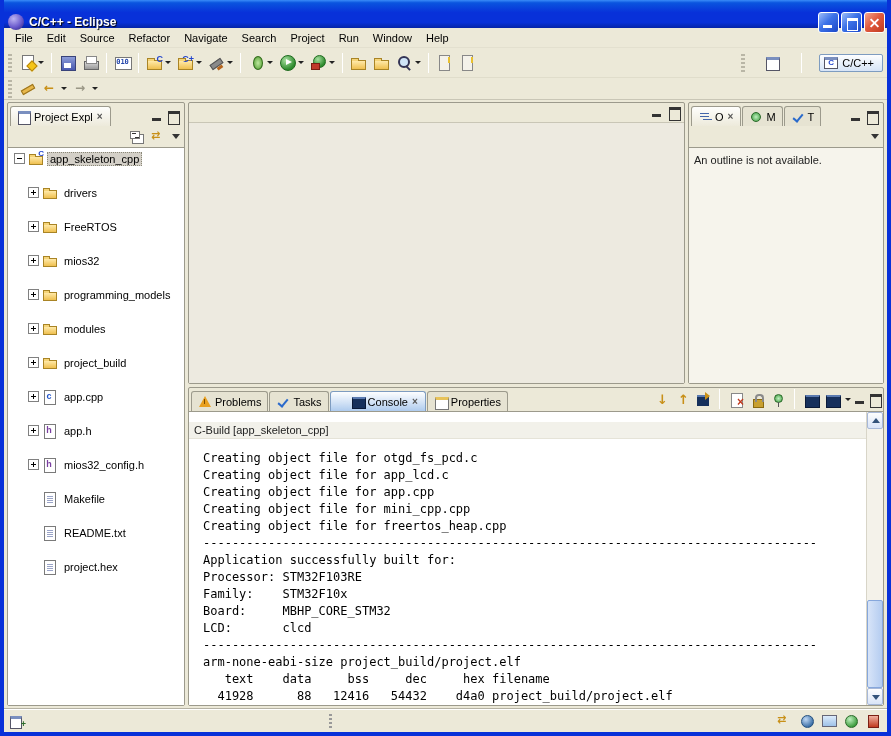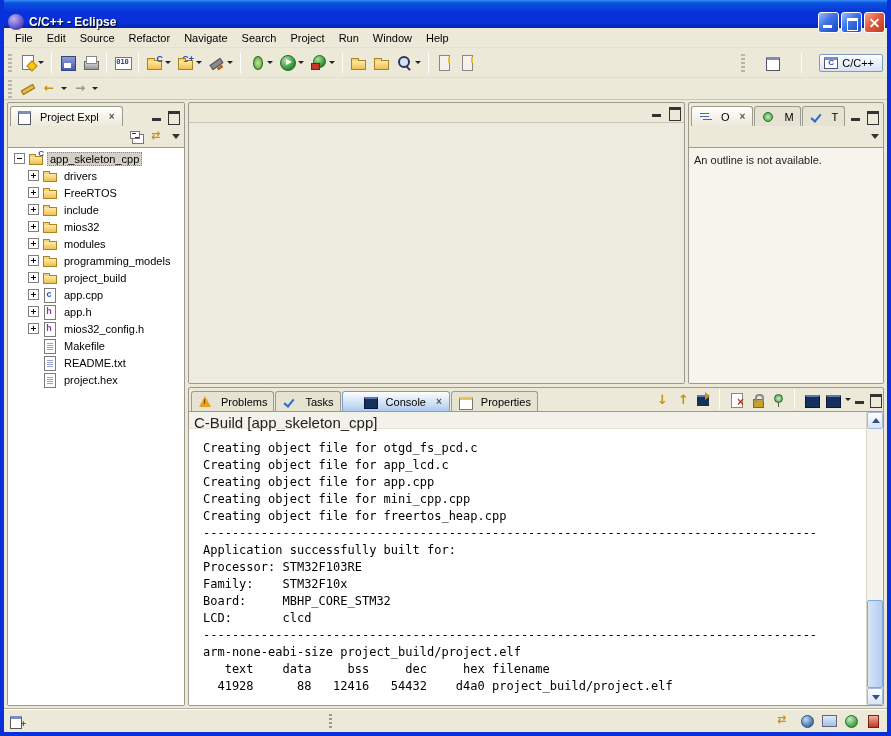--- a/index.html
+++ b/index.html
@@ -82,21 +82,21 @@
   .panel { border:1px solid #9C9A8C; border-radius:2px; background:#ECE9D8; display:flex; flex-direction:column; min-height:0; min-width:0; }
   .left-panel { width:178px; flex:none; }
   .right-col { flex:1; display:flex; flex-direction:column; gap:3px; min-width:0; }
   .top-row { height:282px; display:flex; gap:3px; min-width:0; }
   .editor-panel { flex:1; }
   .outline-panel { width:196px; flex:none; }
   .bottom-panel { flex:1; min-height:0; }
 
   
   .vtabs { height:23px; display:flex; align-items:flex-end; padding:2px 2px 0 2px; gap:1px; }
-  .vtab { display:inline-flex; align-items:center; gap:9px; padding:3px 6px; font-size:11px; white-space:nowrap;
+  .vtab { display:inline-flex; align-items:center; gap:3px; padding:3px 6px; font-size:11px; white-space:nowrap;
     border:1px solid #9C9A8C; border-bottom:none; border-radius:3px 3px 0 0; background:#E6E3D2; position:relative; }
   .vtab.sel { background:linear-gradient(180deg,#FEFEFC 0%,#EDEADB 100%); }
   .vtab.sel-focus { background:linear-gradient(180deg,#FDFEFF 0%,#CFE0F5 60%,#AECBEE 100%); border-color:#7E9CC0;padding-left:20px; }
   .tab-close { font-weight:bold; font-size:10px; color:#555; padding:0 1px; }
   .view-ctrls { margin-left:auto; display:flex; align-items:center; gap:4px; padding:0 3px 4px 3px; }
   .vmin { width:12px; height:11px; position:relative; }
   .vmin::before { content:""; position:absolute; left:1px; bottom:1px; width:9px; height:3px; background:#333; }
   .vmax { width:12px; height:11px; position:relative; }
   .vmax::before { content:""; position:absolute; left:1px; top:0; width:10px; height:10px; border:1px solid #333; border-top-width:3px; }
   .local-toolbar { height:21px; display:flex; align-items:center; justify-content:flex-end; gap:6px; padding:0 4px; }
@@ -113,21 +113,21 @@
   .g-make::before { content:""; position:absolute; left:2px; top:2px; width:8px; height:8px; border-radius:50%; background:radial-gradient(#BFF0BF,#3A9A3A); border:1px solid #2A6A2A; }
   .g-tasks::before { content:""; position:absolute; left:4px; top:2px; width:4px; height:8px; border:solid #2A6ACC; border-width:0 2px 2px 0; transform:rotate(40deg); }
   .g-problems::before { content:""; position:absolute; left:1px; top:1px; width:0; height:0; border-left:6px solid transparent; border-right:6px solid transparent; border-bottom:11px solid #E8A020; }
   .g-problems::after { content:""; position:absolute; left:6px; top:4px; width:1px; height:5px; background:#7A4A00; }
   .g-console::before { content:""; position:absolute; left:1px; top:2px; width:12px; height:9px; background:#16305C; border:1px solid #0A1A38; border-top:2px solid #5A7AB0; }
   .g-props::before { content:""; position:absolute; left:1px; top:2px; width:12px; height:9px; background:#fff; border:1px solid #777; border-top:3px solid #E8C35A; }
 
   
   .tree { flex:1; background:#fff; border-top:1px solid #9C9A8C; overflow:hidden; padding-top:2px; font-size:11px; }
   .tree-row { height:17px; display:flex; align-items:center; white-space:nowrap; }
-  .tree-row.d0 { padding-left:6px; } .tree-row.d1 { padding-left:20px; }
+  .tree-row.d0 { padding-left:6px; } .tree-row.d1 { padding-left:20px;margin-top:17px; }
   .expander { width:11px; height:11px; border:1px solid #808080; background:#fff; position:relative; flex:none; margin-right:3px; }
   .expander::before { content:""; position:absolute; left:2px; right:2px; top:4px; height:1px; background:#000; }
   .expander.plus::after { content:""; position:absolute; top:2px; bottom:2px; left:4px; width:1px; background:#000; }
   .exp-spacer { width:14px; flex:none; }
   .tf { width:15px; height:15px; position:relative; flex:none; margin-right:4px; }
   .tf-folder::before { content:""; position:absolute; left:1px; top:5px; width:12px; height:7px; background:linear-gradient(#FFE9A8,#EFC050); border:1px solid #A98425; }
   .tf-folder::after { content:""; position:absolute; left:1px; top:3px; width:5px; height:2px; background:#F5D478; border:1px solid #A98425; border-bottom:0; }
   .tf .pb::before { content:"C"; position:absolute; right:-1px; top:-2px; font:bold 8px "Liberation Sans",sans-serif; color:#2244CC; }
   .tf-file::before { content:""; position:absolute; left:2px; top:1px; width:10px; height:13px; background:#fff; border:1px solid #7A7A7A; }
   .tf-file.lines::after { content:""; position:absolute; left:5px; top:5px; width:6px; height:1px; background:#9AA4C8; box-shadow:0 2px 0 #9AA4C8, 0 4px 0 #9AA4C8, 0 6px 0 #9AA4C8; }
@@ -151,21 +151,21 @@
   .i-showout::before { content:""; position:absolute; left:2px; top:3px; width:12px; height:9px; background:#16305C; border-top:2px solid #5A7AB0; }
   .i-showout::after { content:""; position:absolute; right:1px; top:0px; border-top:4px solid transparent; border-bottom:4px solid transparent; border-left:5px solid #C89018; }
   .i-clear::before { content:""; position:absolute; left:3px; top:1px; width:10px; height:13px; background:#fff; border:1px solid #888; }
   .i-clear::after { content:"×"; position:absolute; right:0; bottom:-2px; font:bold 12px "Liberation Sans",sans-serif; color:#C03A1E; }
   .i-lock::before { content:""; position:absolute; left:4px; top:7px; width:9px; height:7px; background:#C8A030; border:1px solid #8A6A10; }
   .i-lock::after { content:""; position:absolute; left:6px; top:2px; width:5px; height:6px; border:2px solid #8A8A8A; border-bottom:none; border-radius:4px 4px 0 0; }
   .i-pin::before { content:""; position:absolute; left:4px; top:2px; width:7px; height:7px; border-radius:50%; background:radial-gradient(#BFF0BF,#3A9A3A); border:1px solid #2A6A2A; }
   .i-pin::after { content:""; position:absolute; left:8px; top:10px; width:1px; height:5px; background:#555; }
   .i-monitor::before { content:""; position:absolute; left:2px; top:3px; width:13px; height:10px; background:#16305C; border:1px solid #0A1A38; border-top:2px solid #5A7AB0; }
   .console-area { flex:1; position:relative; background:#fff; border-top:1px solid #9C9A8C; min-height:0; overflow:hidden; }
-  .console-title { height:17px; background:#F2F1EA; color:#222; font-size:15px; padding:2px 5px 0 5px; border-bottom:1px solid #E5E3D8; }
+  .console-title { height:17px; background:#F2F1EA; color:#222; font-size:11px; padding:2px 5px 0 5px; border-bottom:1px solid #E5E3D8;margin-top:10px; }
   .console-pre { margin:8px; padding:3px 22px 3px 6px; font:12px/17px "DejaVu Sans Mono", monospace; color:#000; white-space:pre; overflow:hidden; }
 
   
   .scrollbar { position:absolute; top:0; right:0; bottom:0; width:17px; background:#F4F2EA; border-left:1px solid #D8D5C8; display:flex; flex-direction:column; }
   .sb-btn { height:17px; background:linear-gradient(#FDFDFD,#D9E4F8); border:1px solid #A7B8D8; border-radius:2px; position:relative; flex:none; }
   .sb-btn .tri { position:absolute; left:4px; }
   .sb-btn.up .tri { top:5px; border-left:4px solid transparent; border-right:4px solid transparent; border-bottom:5px solid #33527A; }
   .sb-btn.down .tri { top:6px; border-left:4px solid transparent; border-right:4px solid transparent; border-top:5px solid #33527A; }
   .sb-track { flex:1; position:relative; }
   .sb-thumb { position:absolute; left:0; right:0; bottom:0; height:88px; border:1px solid #86A7DC; border-radius:2px;
@@ -335,36 +335,31 @@
             <span class="tlabel">drivers</span>
           </div>
           <div class="tree-row d1">
             <span class="expander plus"></span>
             <span class="tf tf-folder"></span>
             <span class="tlabel">FreeRTOS</span>
           </div>
           <div class="tree-row d1">
             <span class="expander plus"></span>
             <span class="tf tf-folder"></span>
-            <span class="tlabel">include</span>
+            <span class="tlabel">mios32</span>
           </div>
           <div class="tree-row d1">
             <span class="expander plus"></span>
             <span class="tf tf-folder"></span>
-            <span class="tlabel">mios32</span>
+            <span class="tlabel">programming_models</span>
           </div>
           <div class="tree-row d1">
             <span class="expander plus"></span>
             <span class="tf tf-folder"></span>
             <span class="tlabel">modules</span>
-          </div>
-          <div class="tree-row d1">
-            <span class="expander plus"></span>
-            <span class="tf tf-folder"></span>
-            <span class="tlabel">programming_models</span>
           </div>
           <div class="tree-row d1">
             <span class="expander plus"></span>
             <span class="tf tf-folder"></span>
             <span class="tlabel">project_build</span>
           </div>
           <div class="tree-row d1">
             <span class="expander plus"></span>
             <span class="tf tf-file lc"></span>
             <span class="tlabel">app.cpp</span>

